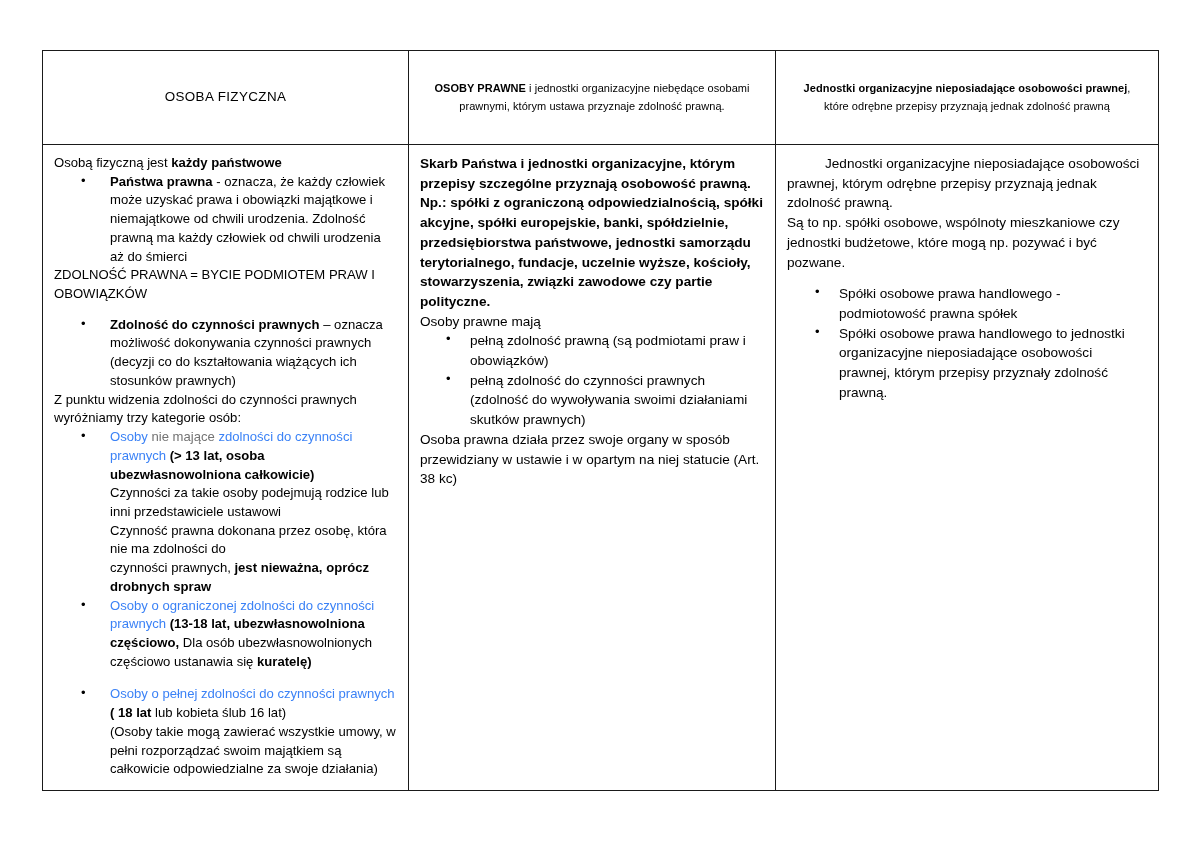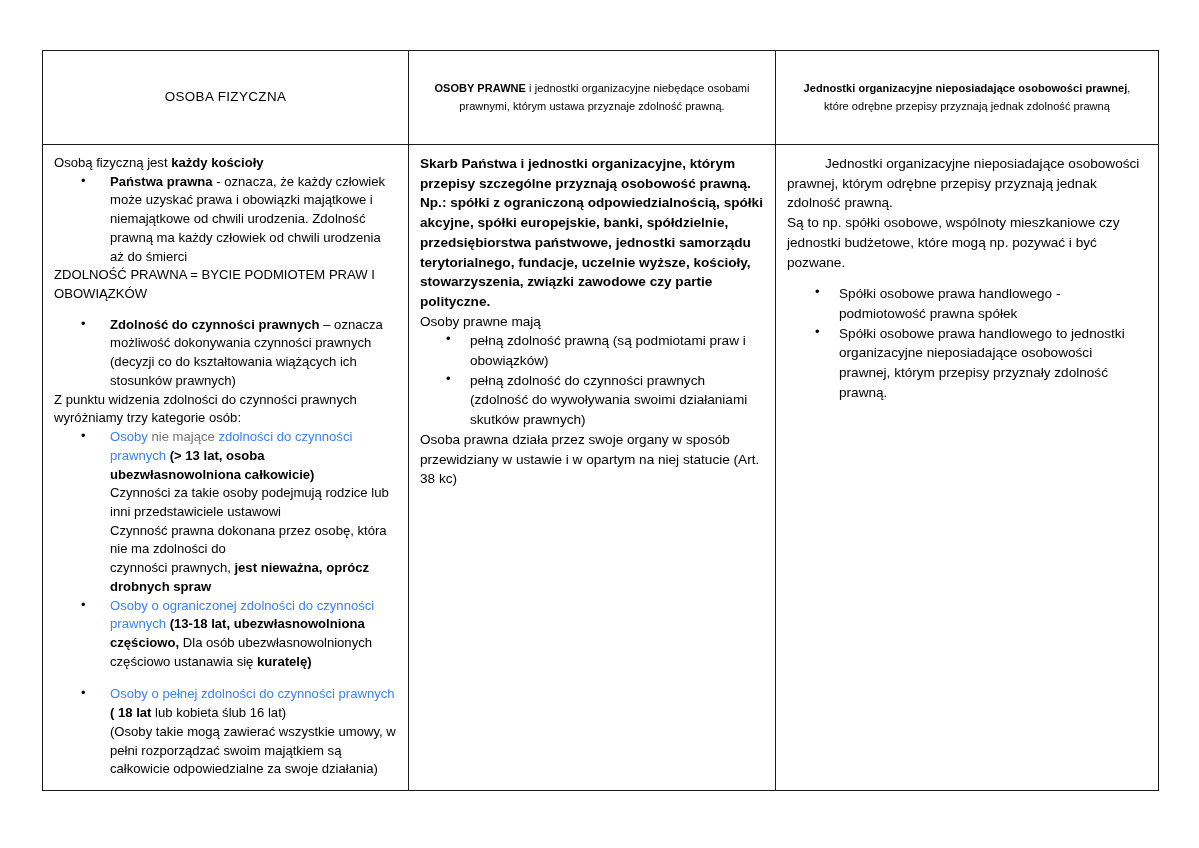--- a/index.html
+++ b/index.html
@@ -146,21 +146,21 @@
           <td>
             <div class="head-inner"><b>Jednostki organizacyjne nieposiadające osobowości prawnej</b><span>, które odrębne przepisy przyznają jednak zdolność prawną</span></div>
           </td>
         </tr>
 
         <tr class="body-row">
 
           <td>
             <div class="body-inner col1">
 
-              <p class="ln"><span>Osobą fizyczną jest </span><span class="bold">każdy kościoły</span></p>
+              <p class="ln"><span>Osobą fizyczną jest </span><span class="bold">każdy państwowe</span></p>
 
               <ul class="bl">
                 <li><span class="bold">Państwa prawna</span><span> - oznacza, że każdy człowiek może uzyskać prawa i obowiązki majątkowe i niemajątkowe od chwili urodzenia. Zdolność prawną ma każdy człowiek od chwili urodzenia aż do śmierci</span></li>
               </ul>
 
               <p class="ln">ZDOLNOŚĆ PRAWNA = BYCIE PODMIOTEM PRAW I</p>
               <p class="ln">OBOWIĄZKÓW</p>
 
               <ul class="bl gap-before">
                 <li><span class="bold">Zdolność do czynności prawnych</span><span> – oznacza możliwość dokonywania czynności prawnych (decyzji co do kształtowania wiążących ich stosunków prawnych)</span></li>

